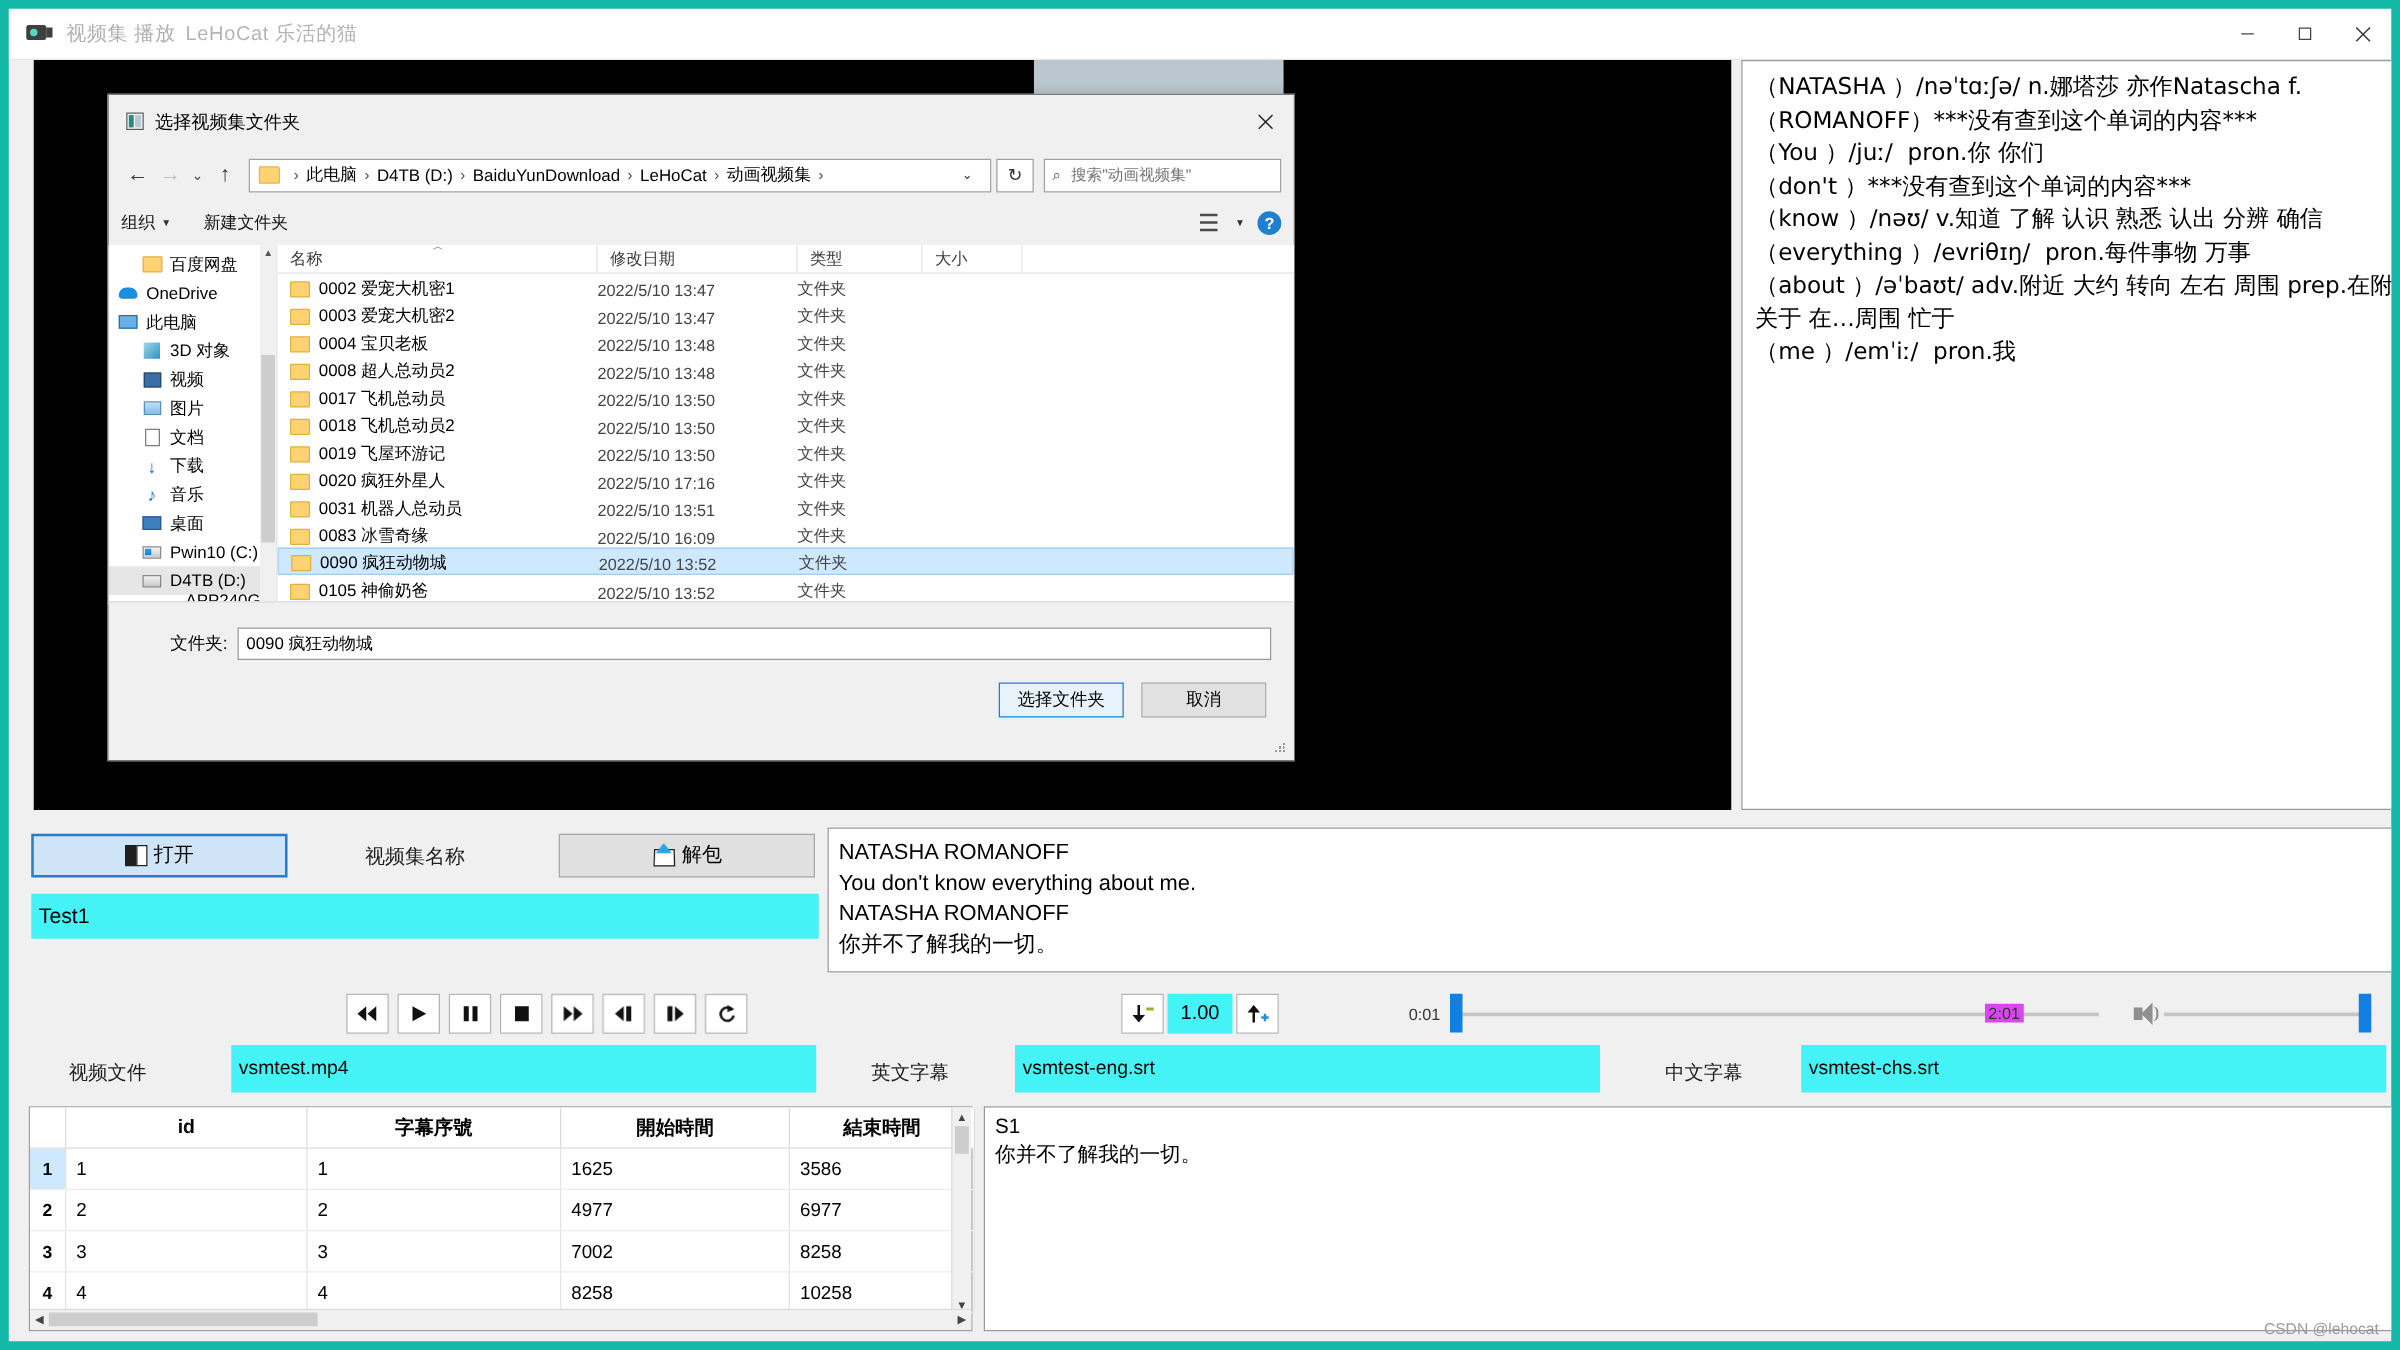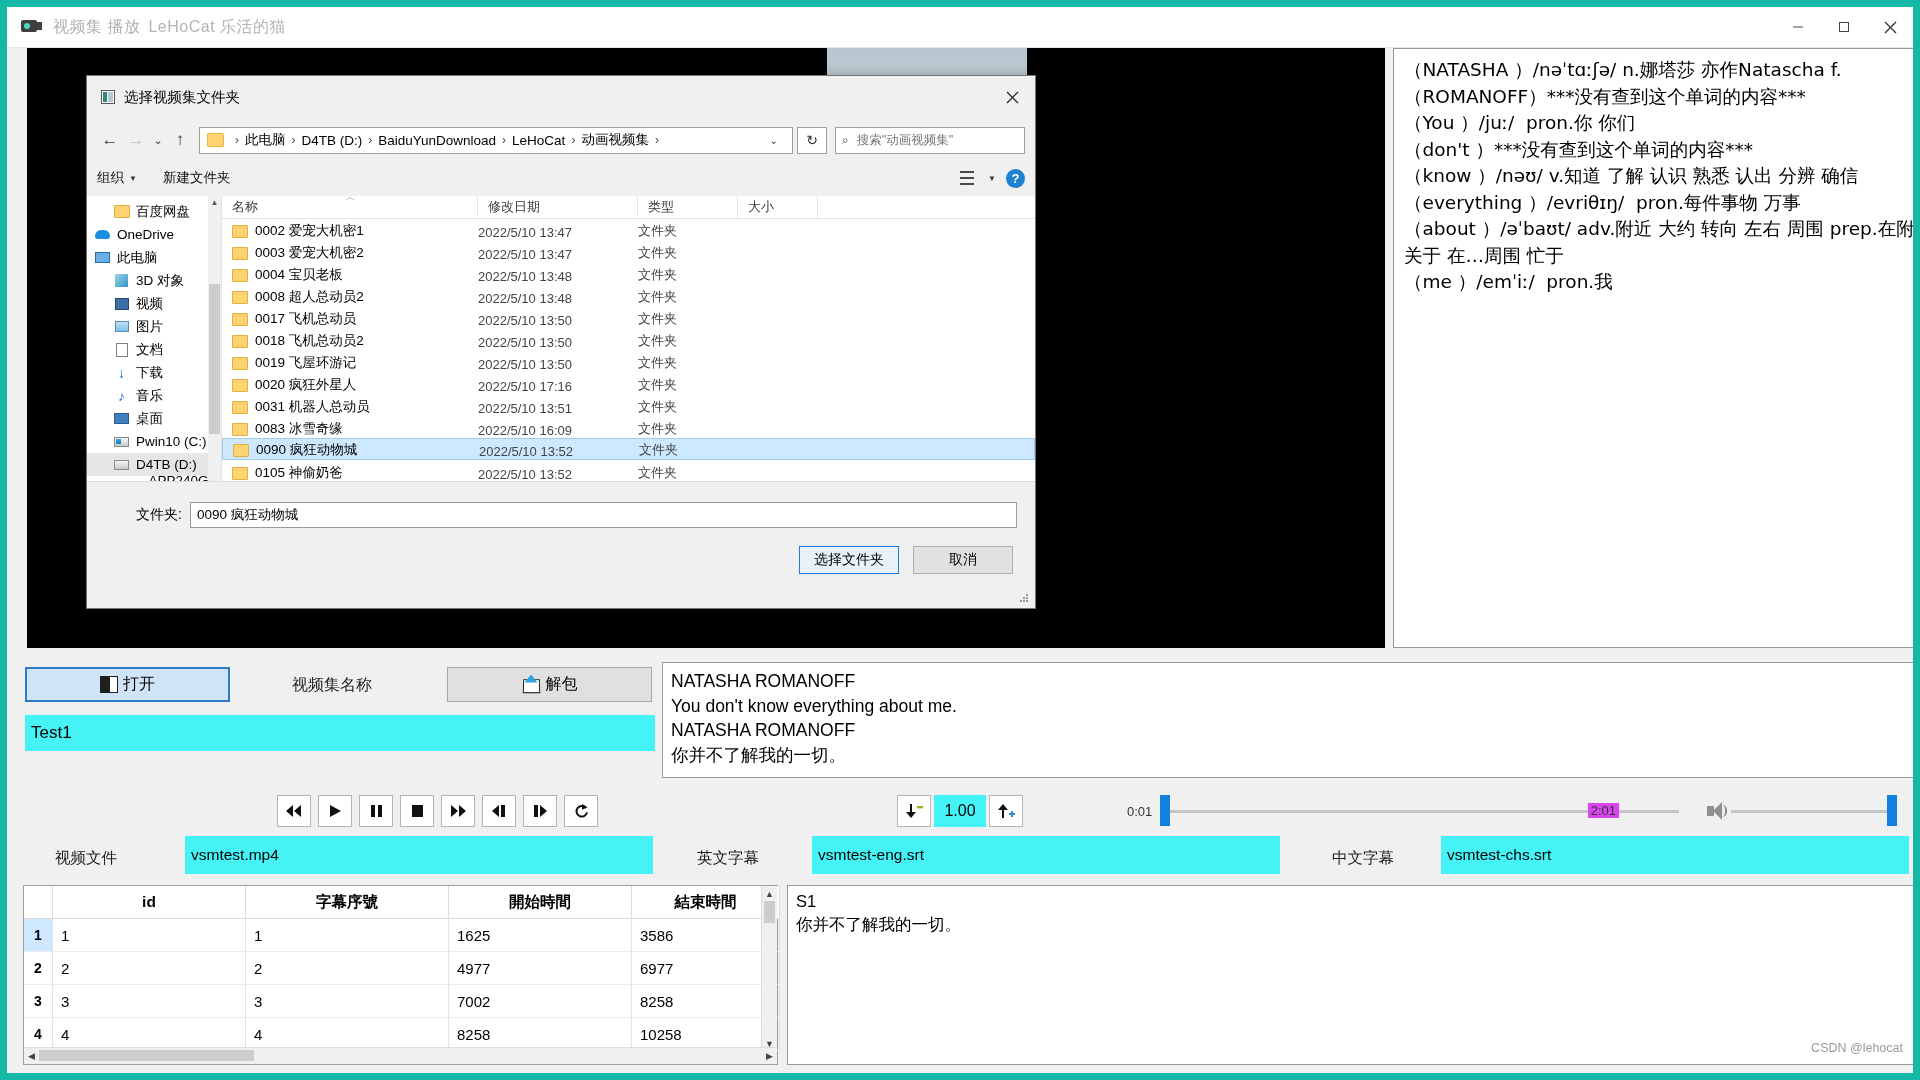--- a/index.html
+++ b/index.html
@@ -241,21 +241,21 @@
   .tbl-hsb{position:absolute;left:0;right:0;bottom:0;height:16px;background:#f0f0f0;
            border-top:1px solid #dcdcdc;}
   .tbl-hsb .a{position:absolute;top:0;width:15px;height:15px;display:flex;align-items:center;
               justify-content:center;font-size:9px;color:#444;}
   .tbl-hsb .thumb{position:absolute;left:15px;top:2px;width:215px;height:11px;background:#cdcdcd;}
 
   .panel2{position:absolute;left:780px;top:878px;width:1136px;height:180px;background:#fff;
           border:1px solid #9a9a9a;box-sizing:border-box;padding:4px 8px;}
   .p2line{font-size:16.5px;line-height:23px;color:#000;}
 
-  .watermark{position:absolute;right:10px;bottom:18px;font-size:12.5px;color:#9a9a9a;}
+  .watermark{position:absolute;right:10px;bottom:3px;font-size:12.5px;color:#9a9a9a;}
 </style>
 </head>
 <body>
 
 <div class="app">
 
   <div class="titlebar">
     <div class="tb-icon">
       <div class="cam"></div>
         <div class="lens"></div>

